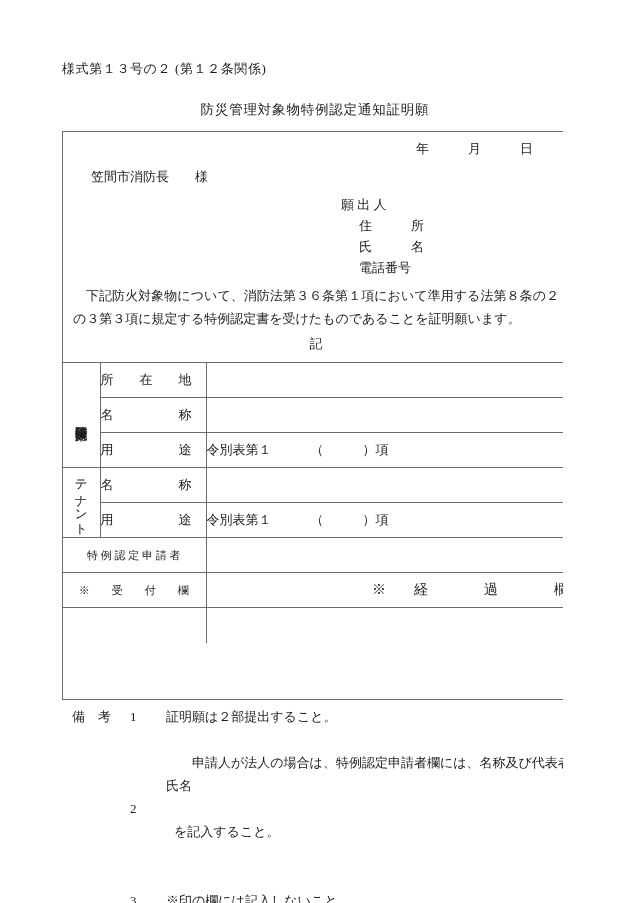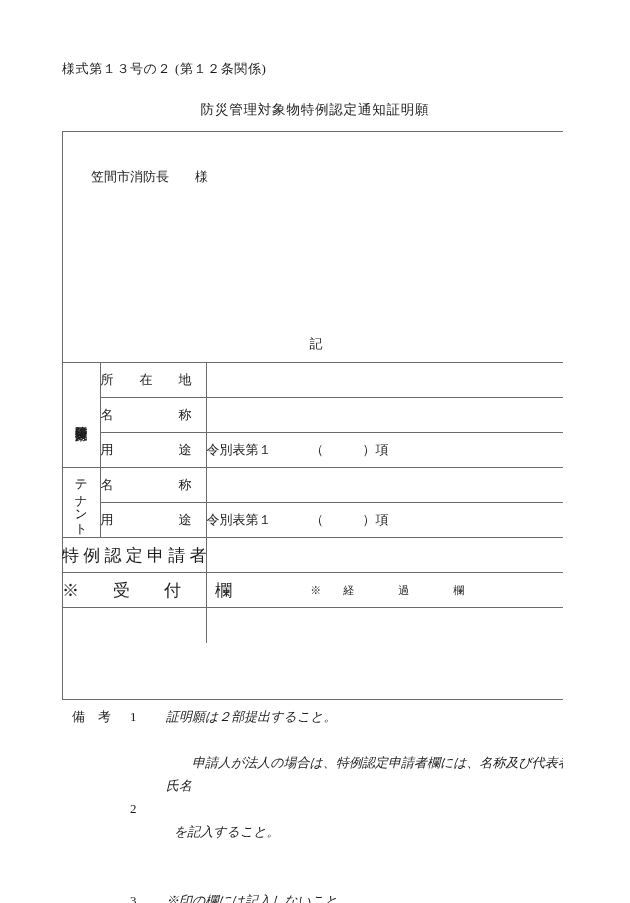--- a/index.html
+++ b/index.html
@@ -165,26 +165,26 @@
   .vcell {
     padding-left: 38px;
     white-space: pre;
     font-size: 13px;
   }
 
   .wide-label {
     width: 144px;
     text-align: center;
     white-space: pre;
-    font-size: 17px;
+    font-size: 11px;
   }
   .keika {
-    text-align: center;
-    white-space: pre;
-    font-size: 11px;
+    text-align: right;
+    white-space: pre;
+    font-size: 14px;
   }
 
   .tall-blank { height: 86px; }
 
   
   .notes {
     position: absolute;
     left: 72px;
     top: 705px;
     width: 500px;
@@ -202,42 +202,51 @@
   }
   .note-num {
     width: 36px;
     flex: none;
     text-align: left;
     padding-left: 0;
   }
   .note-body {
     flex: 1;
     white-space: pre-wrap;
-    font-style: italic;
   }
   .note-body .cont {
     display: block;
     text-indent: 8px;
   }
 </style>
 </head>
 <body>
 
 <div class="page">
 
   <div class="form-number">様式第１３号の２ (第１２条関係)</div>
 
   <div class="doc-title">防災管理対象物特例認定通知証明願</div>
 
   <div class="frame">
 
+    <div class="date-line">年　　　月　　　日</div>
 
     <div class="addressee">笠間市消防長　　様</div>
 
-
+    <div class="applicant-block">
+      <div class="ab-row">願 出 人</div>
+      <div class="ab-row indent">住　　　所</div>
+      <div class="ab-row indent">氏　　　名</div>
+      <div class="ab-row indent">電話番号</div>
+    </div>
+
+    <div class="body-text">
+      <span class="lead">下記防火対象物について、消防法第３６条第１項において準用する法第８条の２の３第３項に規定する特例認定書を受けたものであることを証明願います。</span>
+    </div>
 
     <div class="ki-line">記</div>
 
     <table class="grid">
       <colgroup>
         <col style="width:38px">
         <col style="width:106px">
         <col>
       </colgroup>
       <tbody>

